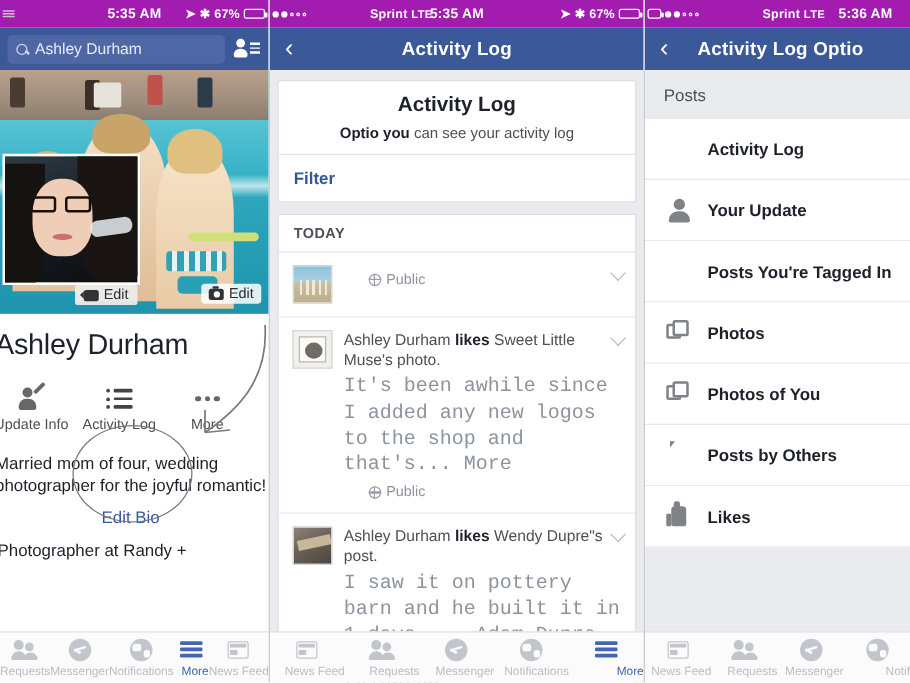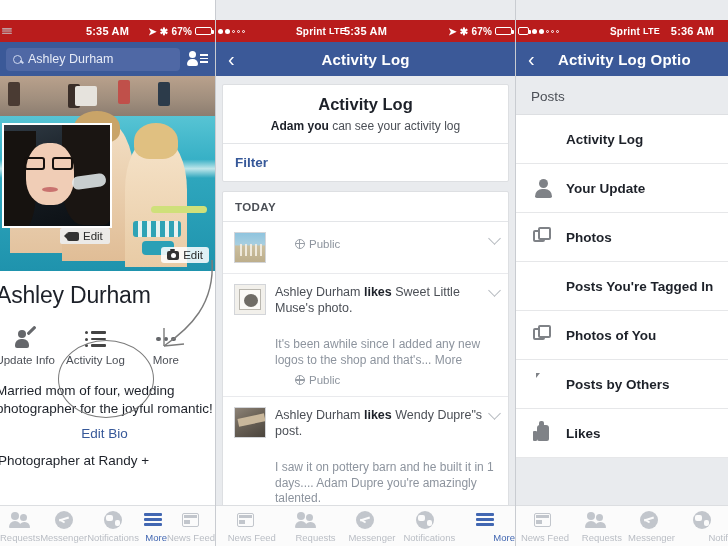--- a/index.html
+++ b/index.html
@@ -12,23 +12,23 @@
   .screen { position:relative; width:728px; height:546px; display:flex; }
 
   
   .panel { position:relative; height:546px; overflow:hidden; }
   .panel-left   { width:215px; background:#ffffff; }
   .panel-mid    { width:300px; background:#e9ebee; border-left:1px solid #c9ccd1; }
   .panel-right  { width:213px; background:#e9ebee; border-left:1px solid #c9ccd1; }
 
   
   .statusbar {
-    height:22px; background:#b91c1c; color:#fff;
+    height:22px; background:#a21caf; color:#fff;
     display:flex; align-items:center; font-size:10px; font-weight:bold;
-    position:relative; letter-spacing:.2px;margin-top:20px;
+    position:relative; letter-spacing:.2px;
   }
   .sb-left { position:absolute; left:2px; display:flex; align-items:center; gap:3px; }
   .sb-dots { display:flex; align-items:center; gap:2px; }
   .dot { width:5px; height:5px; border-radius:50%; background:#fff; }
   .dot.off { background:transparent; border:1px solid #fff; width:3px; height:3px; }
   .sb-carrier { font-size:10px; font-weight:bold;padding-left:48px; }
   .sb-lte { font-size:9px; font-weight:bold; }
   .sb-time { position:absolute; left:50%; transform:translateX(-50%); font-size:11px; font-weight:bold; }
   .sb-right { position:absolute; right:3px; display:flex; align-items:center; gap:3px; }
   .loc-icon { font-size:10px; }
@@ -184,21 +184,21 @@
   .thumb.t1:after{ content:""; position:absolute; left:5px; top:11px; width:22px; height:12px; background:repeating-linear-gradient(90deg,#efe9dc 0 2px,transparent 2px 5px); }
   .thumb.t2 { background:#f2f0eb; }
   .thumb.t2:before{ content:""; position:absolute; inset:4px; border:1px solid #b9b6ae; background:#fbfaf7; }
   .thumb.t2:after{ content:""; position:absolute; left:9px; top:9px; width:14px; height:13px; border-radius:50%; background:#6f6c66; }
   .thumb.t3 { background:linear-gradient(150deg,#8d8377 0%,#6b6257 45%,#4b453d 100%); }
   .thumb.t3:after{ content:""; position:absolute; left:3px; top:8px; width:27px; height:8px; background:#c9b79b; transform:rotate(-12deg); }
   .story-body { flex:1; min-width:0; }
   .story-line { font-size:12.5px; color:#4b4f56; line-height:1.28; }
   .story-line .name { color:#4b4f56; }
   .story-line b { color:#1d2129; font-weight:bold; }
-  .story-sub { font-size:12px; color:#8d949e; line-height:1.3; margin-top:21px; }
+  .story-sub { font-size:16px; color:#8d949e; line-height:1.3; margin-top:3px;font-family:Liberation Mono, monospace; }
   .story-sub .more { color:#8d949e; }
   .privacy { display:flex; align-items:center; gap:4px; margin-top:6px; font-size:11.5px; color:#8d949e;margin-left:20px; }
   .globe { width:10px; height:10px; border-radius:50%; border:1.3px solid #9aa0a8; position:relative; flex:0 0 auto; }
   .globe:before{ content:""; position:absolute; left:3.2px; top:-1.3px; width:1.3px; height:10px; background:#9aa0a8; }
   .globe:after { content:""; position:absolute; left:-1.3px; top:3.2px; width:10px; height:1.3px; background:#9aa0a8; }
   .chev { position:absolute; right:9px; top:12px; width:9px; height:9px; border-right:1.8px solid #b5b9bf; border-bottom:1.8px solid #b5b9bf; transform:rotate(45deg); }
 
   
   .type-head { padding:13px 0 10px 15px; font-size:13.5px; color:#4b4f56; }
   .opt-list { background:#fff; border-top:1px solid #dddfe2; }
@@ -445,21 +445,21 @@
 
     <div class="navbar">
       <span class="nav-back">‹</span>
       <div class="nav-title">Activity Log</div>
     </div>
 
     <div class="mid-body">
       <div class="card header-card">
         <div class="al-title">Activity Log</div>
         <div class="al-sub">
-          <b>Adam you</b><span> can see your activity log</span>
+          <b>Optio you</b><span> can see your activity log</span>
         </div>
         <div class="filter-row">Filter</div>
       </div>
 
       <div class="card today-card">
         <div class="today-head">TODAY</div>
 
         <div class="story">
           <div class="thumb t1"></div>
           <div class="story-body">
@@ -583,30 +583,30 @@
 
       <div class="opt">
         <span class="oic ic-person">
             <span class="h"></span>
             <span class="b"></span>
           </span>
         <span class="opt-label">Your Update</span>
       </div>
 
       <div class="opt">
+        <span class="oic"><span class="ic-tag"></span></span>
+        <span class="opt-label">Posts You're Tagged In</span>
+      </div>
+
+      <div class="opt">
         <span class="oic ic-photos">
             <span class="b1"></span>
             <span class="b2"></span>
           </span>
         <span class="opt-label">Photos</span>
-      </div>
-
-      <div class="opt">
-        <span class="oic"><span class="ic-tag"></span></span>
-        <span class="opt-label">Posts You're Tagged In</span>
       </div>
 
       <div class="opt">
         <span class="oic ic-photos">
             <span class="b1"></span>
             <span class="b2"></span>
           </span>
         <span class="opt-label">Photos of You</span>
       </div>
 

